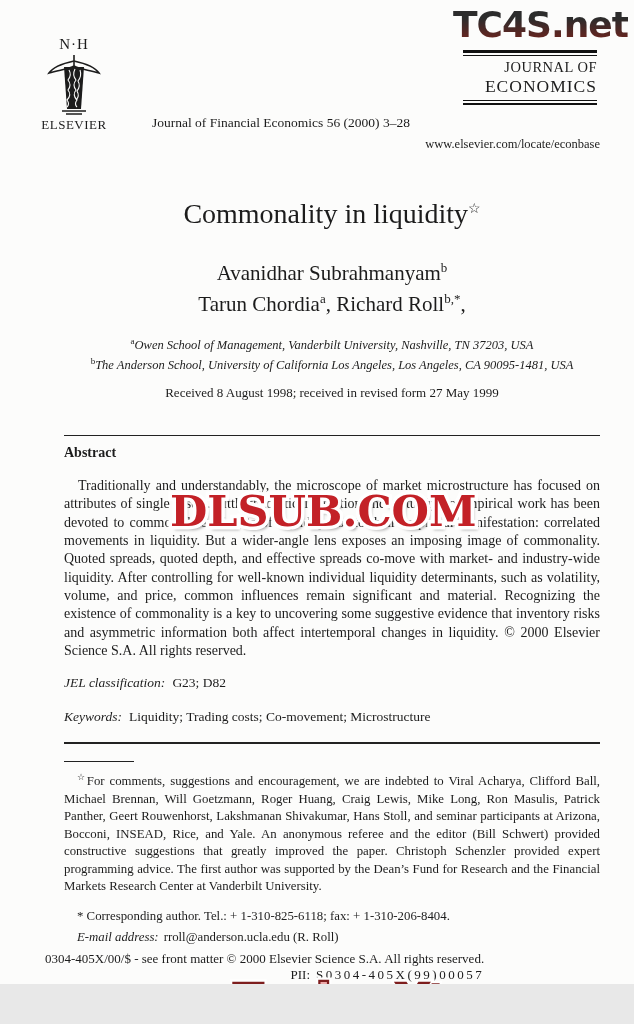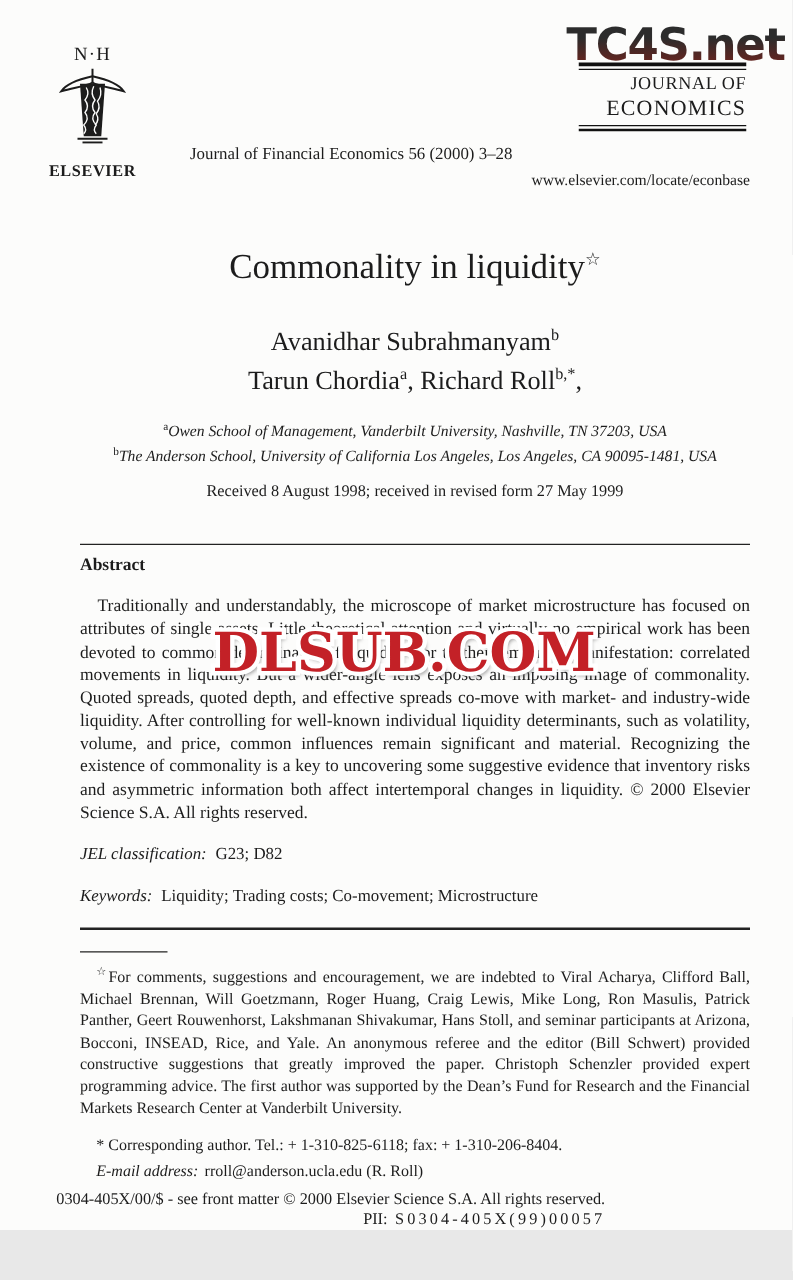--- a/index.html
+++ b/index.html
@@ -8,21 +8,21 @@
     background:#fcfcfb; color:#1c1c1c; overflow:hidden;
     font-family:"Liberation Serif", serif;
   }
   .content{position:relative; padding:0 34px 0 64px;}
 
   
   .header{position:relative; height:165px;}
   .elsevier-logo{position:absolute; left:34px; top:36px; width:80px; text-align:center;}
   .elsevier-logo .monogram{font-size:15px; letter-spacing:1px;}
   .elsevier-logo svg{display:block; margin:0 auto;}
-  .elsevier-logo .pubname{font-size:13px; letter-spacing:.5px; margin-top:14px;font-weight:bold;}
+  .elsevier-logo .pubname{font-size:13px; letter-spacing:.5px; margin-top:2px;}
   .citation{position:absolute; left:152px; top:115px; font-size:13.5px;}
   .jfe-logo{position:absolute; left:463px; top:50px; width:134px; text-align:right;}
   .jfe-rule{height:2.5px; background:#111; margin:0;}
   .jfe-rule.thin{height:1px; margin-top:2px;}
   .jfe-l1{font-size:14.5px; letter-spacing:.5px; margin-top:3px;}
   .jfe-l2{font-size:31px; line-height:30px; letter-spacing:-.5px;}
   .jfe-l3{font-size:17.5px; letter-spacing:1px; margin-bottom:3px;}
   .jfe-rule-b{height:1px; background:#111;}
   .jfe-rule-b2{height:2.5px; background:#111; margin-top:2px;}
   .website{position:absolute; right:34px; top:137px; font-size:12.5px;}
@@ -56,21 +56,21 @@
   .footnote sup{font-size:9px;}
   .fn-line{margin-top:3px; font-size:12.8px; line-height:17.5px; text-indent:13px;}
   .email-val{margin-left:5px;}
 
   
   .footer{position:absolute; left:45px; top:951px; font-size:13px; line-height:15.5px;text-align:right;}
   .pii-value{letter-spacing:2.5px; margin-left:6px;}
 
   
   .wm{position:absolute; z-index:10; white-space:nowrap; pointer-events:none;}
-  .wm span{position:absolute; left:0; top:12px; white-space:nowrap;}
+  .wm span{position:absolute; left:0; top:0; white-space:nowrap;}
   .wm .rel{position:relative; visibility:hidden;} 
 
   .wm-tc4s{left:453px; top:4px; font-family:"DejaVu Sans", sans-serif; font-weight:bold;
     font-size:36px; letter-spacing:-1px;}
   .wm-tc4s .fill{background:linear-gradient(to bottom,#2c2c2c 35%,#6e241e 90%);
     -webkit-background-clip:text; background-clip:text; color:transparent;}
 
   .wm-dlsub{left:170px; top:486px; font-family:"DejaVu Serif", serif; font-weight:bold;
     font-size:43px; letter-spacing:0px;}
   .wm-dlsub .l1{-webkit-text-stroke:7px #fff; color:#fff;

